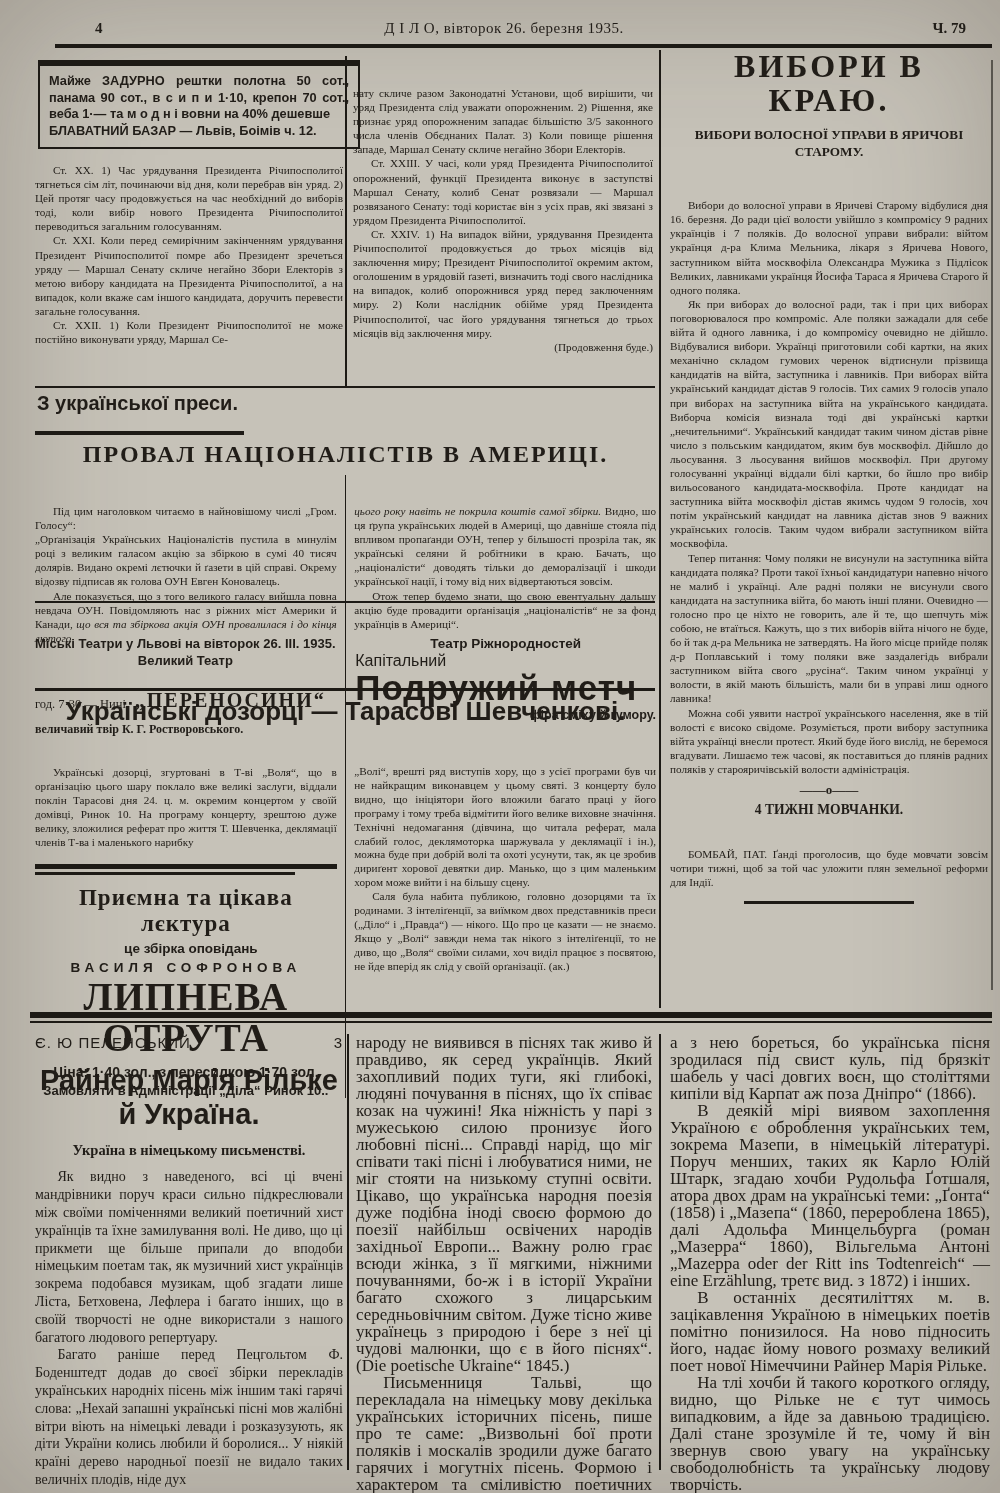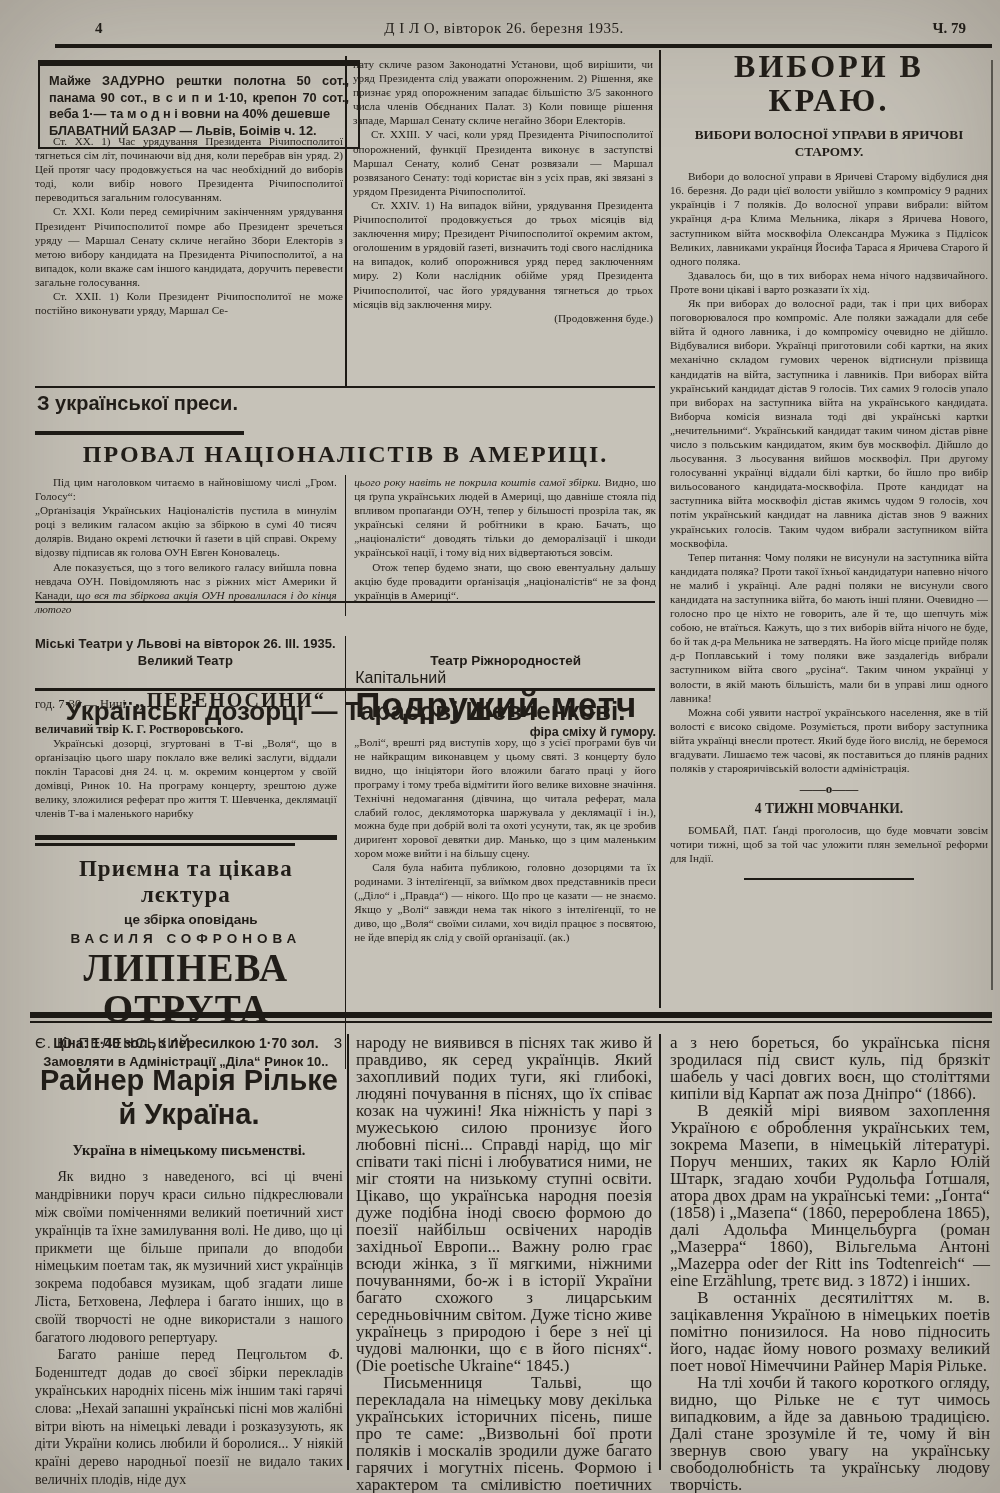--- a/index.html
+++ b/index.html
@@ -6,21 +6,21 @@
   body{width:1000px;height:1493px;background:#8d8a82;font-family:"Liberation Serif",serif;}
   .page{position:relative;width:1000px;height:1493px;background:#c6c2b8;color:#211d18;overflow:hidden;
         box-shadow:inset 0 0 140px rgba(60,52,40,.28);}
   .abs{position:absolute;}
   .rule{background:#1d1a15;position:absolute;}
   .vrule{background:#1d1a15;position:absolute;width:1.5px;}
   p.para{margin:0;text-indent:1.6em;text-align:justify;}
   p.para.noindent{text-indent:0;}
   p.para.right{text-align:right;text-indent:0;}
   .italic{font-style:italic;}
-  .top-body{font-size:11.2px;line-height:14.1px;}
+  .top-body{font-size:11.2px;line-height:14.1px;margin-top:29px;}
   .bottom-body{font-size:17px;line-height:17px;}
   
   .hdr-num{top:20px;left:95px;font-weight:bold;font-size:15px;}
   .hdr-mast{top:20px;left:8px;right:0;text-align:center;font-size:15px;letter-spacing:.5px;}
   .hdr-issue{top:20px;right:34px;font-weight:bold;font-size:15px;}
   
   .adbox{left:38px;top:60px;width:300px;border:2.5px solid #1d1a15;border-top:6px solid #1d1a15;
          padding:7px 9px 8px;font-family:"Liberation Sans",sans-serif;font-weight:bold;
          font-size:12.8px;line-height:16.5px;}
   .adbox p{margin:0;text-align:justify;}
@@ -37,21 +37,21 @@
   .twocol{display:flex;gap:0;}
   .twocol .col{flex:1 1 0;min-width:0;}
   .twocol .mid-div{width:1.5px;background:#1d1a15;margin:0 8px;}
   
   .thL-l1{font-family:"Liberation Sans",sans-serif;font-weight:bold;font-size:13px;}
   .thL-l2{font-family:"Liberation Sans",sans-serif;font-weight:bold;font-size:13px;text-align:center;margin-top:2px;}
   .thL-row{display:flex;align-items:flex-end;margin-top:21px;}
   .thL-time{font-size:12.5px;}
   .thL-title{font-weight:bold;font-size:20px;letter-spacing:2px;margin-left:auto;margin-right:10px;}
   .thL-note{font-weight:bold;font-size:12px;margin-top:10px;}
-  .thR-l1{font-family:"Liberation Sans",sans-serif;font-weight:bold;font-size:13.5px;text-align:center;margin-top:17px;}
+  .thR-l1{font-family:"Liberation Sans",sans-serif;font-weight:bold;font-size:13.5px;text-align:center;}
   .thR-l2{font-family:"Liberation Sans",sans-serif;font-size:16px;margin-top:1px;}
   .thR-title{font-family:"Liberation Sans",sans-serif;font-weight:bold;font-size:35px;line-height:1.02;letter-spacing:1px;}
   .thR-note{font-family:"Liberation Sans",sans-serif;font-weight:bold;font-size:12.5px;text-align:right;margin-top:2px;}
   
   .doz-headline{text-align:center;font-family:"Liberation Sans",sans-serif;font-weight:bold;font-size:26px;margin:0 0 9px;}
   .bar1{height:5px;background:#1d1a15;margin-top:14px;}
   .bar2{height:3.5px;background:#1d1a15;margin-top:3px;width:86%;}
   
   .lyp{text-align:center;margin-top:10px;}
   .lyp-l1{font-weight:bold;font-size:23px;letter-spacing:1px;}
@@ -98,21 +98,20 @@
       <p class="para">Ст. XXIV. 1) На випадок війни, урядування Президента Річипосполитої продовжується до трьох місяців від заключення миру; Президент Річипосполитої окремим актом, оголошеним в урядовій ґазеті, визначить тоді свого наслідника на випадок, колиб опорожнився уряд перед заключенням миру. 2) Коли наслідник обійме уряд Президента Річипосполитої, час його урядування тягнеться до трьох місяців від заключення миру.</p>
       <p class="para right">(Продовження буде.)</p>
     </div>
 
   <div class="abs" style="left:670px;top:50px;width:318px;">
     <h1 class="vyb-title">ВИБОРИ В КРАЮ.</h1>
     <div class="vyb-sub">ВИБОРИ ВОЛОСНОЇ УПРАВИ В ЯРИЧОВІ СТАРОМУ.</div>
     <div class="spacer"></div>
     <div class="top-body">
         <p class="para">Вибори до волосної управи в Яричеві Старому відбулися дня 16. березня. До ради цієї волости увійшло з компромісу 9 радних українців і 7 поляків. До волосної управи вибрали: війтом українця д-ра Клима Мельника, лікаря з Яричева Нового, заступником війта москвофіла Олександра Мужика з Підлісок Великих, лавниками українця Йосифа Тараса я Яричева Старого й одного поляка.</p>
-        <p class="para">Здавалось би, що в тих виборах нема нічого надзвичайного. Проте вони цікаві і варто розказати їх хід.</p>
         <p class="para">Як при виборах до волосної ради, так і при цих виборах поговорювалося про компроміс. Але поляки зажадали для себе війта й одного лавника, і до компромісу очевидно не дійшло. Відбувалися вибори. Українці приготовили собі картки, на яких механічно складом гумових черенок відтиснули прізвища кандидатів на війта, заступника і лавників. При виборах війта український кандидат дістав 9 голосів. Тих самих 9 голосів упало при виборах на заступника війта на українського кандидата. Виборча комісія визнала тоді дві українські картки „нечительними“. Український кандидат таким чином дістав рівне число з польським кандидатом, яким був москвофіл. Дійшло до льосування. З льосування вийшов москвофіл. При другому голосуванні українці віддали білі картки, бо йшло про вибір вильосованого кандидата-москвофіла. Проте кандидат на заступника війта москвофіл дістав якимсь чудом 9 голосів, хоч потім український кандидат на лавника дістав знов 9 важних українських голосів. Таким чудом вибрали заступником війта москвофіла.</p>
         <p class="para">Тепер питання: Чому поляки не висунули на заступника війта кандидата поляка? Проти такої їхньої кандидатури напевно нічого не малиб і українці. Але радні поляки не висунули свого кандидата на заступника війта, бо мають інші пляни. Очевидно — голосно про це ніхто не говорить, але й те, що шепчуть між собою, не втаїться. Кажуть, що з тих виборів війта нічого не буде, бо й так д-ра Мельника не затвердять. На його місце прийде поляк д-р Поплавський і тому поляки вже заздалегідь вибрали заступником війта свого „русіна“. Таким чином українці у волости, в якій мають більшість, мали би в управі лиш одного лавника!</p>
         <p class="para">Можна собі уявити настрої українського населення, яке в тій волості є високо свідоме. Розуміється, проти вибору заступника війта українці внесли протест. Який буде його вислід, не беремося вгадувати. Лишаємо теж часові, як поставиться до плянів радних поляків у старояричівській волости адміністрація.</p>
       </div>
     <div class="divider-o">——о——</div>
     <div class="mov-title">4 ТИЖНІ МОВЧАНКИ.</div>
     <div class="top-body">
         <p class="para">БОМБАЙ, ПАТ. Ґанді проголосив, що буде мовчати зовсім чотири тижні, щоб за той час уложити плян земельної реформи для Індії.</p>
       </div>
     <div class="endrule"></div>

